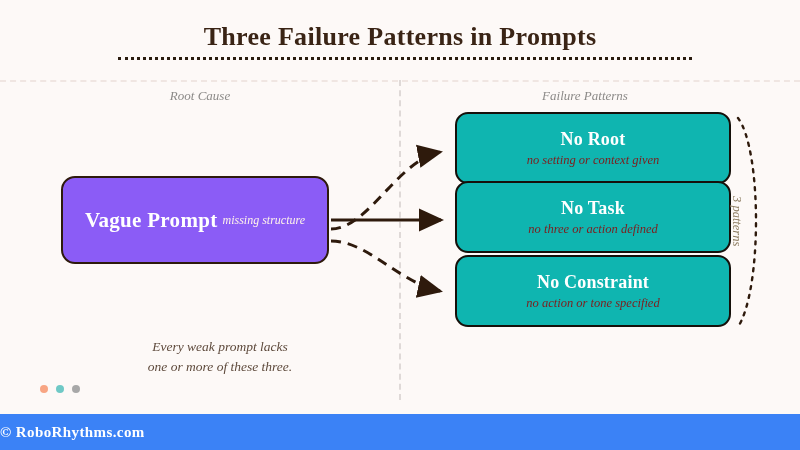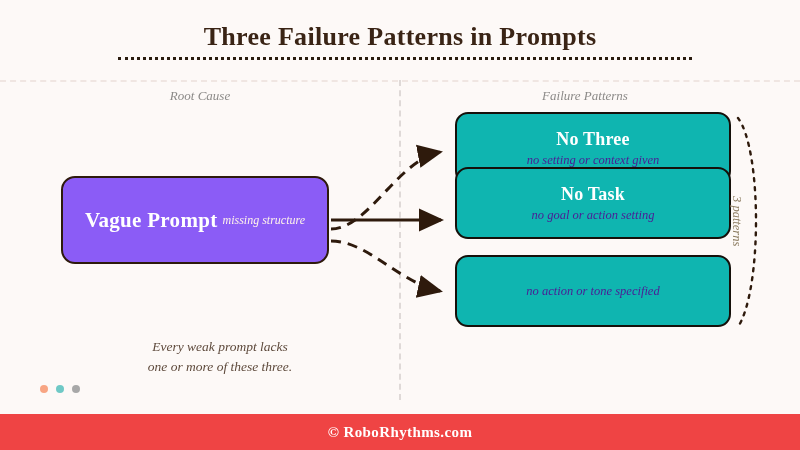--- a/index.html
+++ b/index.html
@@ -91,32 +91,32 @@
     background:#0FB5B0;
     border:2.5px solid #15100A;
     border-radius:13px;
     display:flex;
     flex-direction:column;
     align-items:center;
     justify-content:center;
     gap:3px;
   }
   .pat-0 { top:112px; }
-  .pat-1 { top:167px; }
+  .pat-1 { top:181px; }
   .pat-2 { top:255px; }
 
   .pat-title {
     font-size:18px; font-weight:bold;
     color:#FFFFFF;
     letter-spacing:0.2px;
   }
   .pat-sub {
     font-size:12.5px;
     font-style:italic;
-    color:#4c1d95;
+    color:#7f1d1d;
   }
 
   
   .wires {
     position:absolute;
     left:0; top:0; width:800px; height:450px;
     pointer-events:none;
   }
 
   
@@ -151,24 +151,24 @@
     display:flex;
     gap:8px;
   }
   .dot { width:8px; height:8px; border-radius:50%; }
 
   
   .footer {
     position:absolute;
     left:0; bottom:0;
     width:800px; height:36px;
-    background:#ef4444;
+    background:#3b82f6;
     display:flex;
     align-items:center;
-    justify-content:center;
+    justify-content:flex-start;
     margin-top:40px;
   }
   .footer-text {
     font-size:15px;
     font-weight:bold;
     color:#FFFFFF;
     letter-spacing:0.4px;
   }
 </style>
 </head>
@@ -197,30 +197,31 @@
 
     <path d="M738,118 C762,150 762,290 738,327" fill="none" stroke="#2E1A0C" stroke-width="2.4" stroke-dasharray="3,6" stroke-linecap="round"></path>
   </svg>
 
   <div class="root-box">
     <div class="root-title">Vague Prompt</div>
     <div class="root-sub">missing structure</div>
   </div>
 
   <div class="pat-box pat-0">
-    <div class="pat-title">No Three</div>
+    <div class="pat-title">No Root</div>
     <div class="pat-sub">no setting or context given</div>
   </div>
 
   <div class="pat-box pat-1">
     <div class="pat-title">No Task</div>
-    <div class="pat-sub">no goal or action setting</div>
+    <div class="pat-sub">no three or action defined</div>
   </div>
 
   <div class="pat-box pat-2">
+    <div class="pat-title">No Constraint</div>
     <div class="pat-sub">no action or tone specified</div>
   </div>
 
   <div class="bracket-label">3 patterns</div>
 
   <div class="note">
     <span>Every weak prompt lacks</span><br>
     <span>one or more of these three.</span>
   </div>
 

